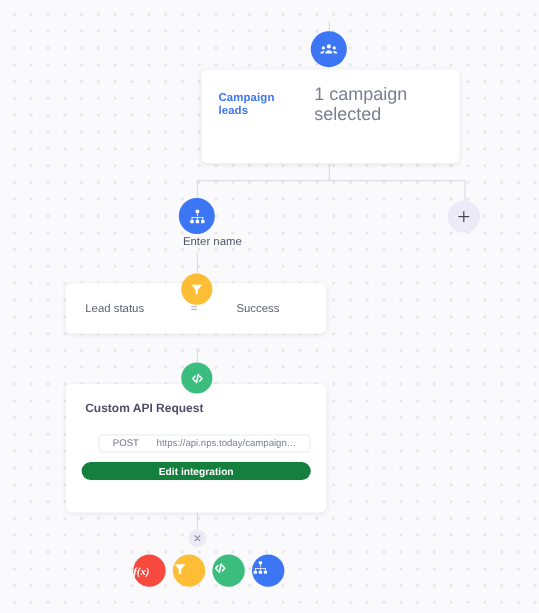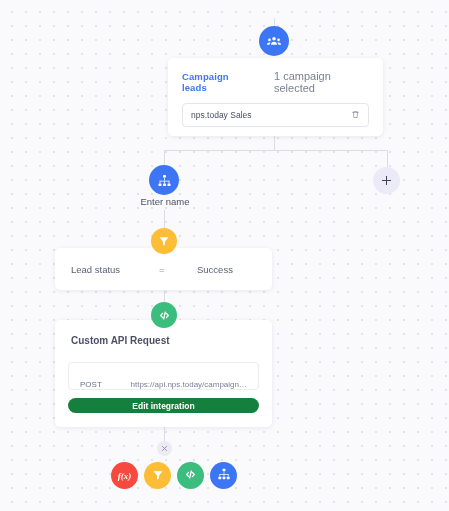--- a/index.html
+++ b/index.html
@@ -66,51 +66,51 @@
   }
   .camp-title {
     color: #3d76f5;
     font-size: 9.5px;
     font-weight: bold;
     letter-spacing: .1px;
   }
   .camp-sub {
     margin-left: 22px;
     color: #7a7f92;
-    font-size: 11px;
+    font-size: 15px;
   }
   .camp-input {
     margin: 9px 14px 0 14px;
     height: 24px;
     border: 1px solid #e4e6ef;
     border-radius: 4px;
     display: flex;
     align-items: center;
     padding: 0 8px;
   }
   .camp-input-value {
     flex: 1;
     font-size: 8.5px;
     color: #4a4f63;
   }
 
   
   #enter-name-label {
     position: absolute;
-    left: 120px;
+    left: 132px;
     top: 196px;
     width: 90px;
     text-align: center;
     font-size: 9.5px;
     color: #4c5166;
     z-index: 5;
   }
 
   
-  #filter-card { left: 55px; top: 248px; width: 217px; height: 42px; }
+  #filter-card { left: 55px; top: 236px; width: 217px; height: 42px; }
   .filter-row {
     display: flex;
     align-items: center;
     height: 100%;
     padding: 0 16px;
     font-size: 9.5px;
     color: #5a5f73;
   }
   .filter-field { width: 88px; }
   .filter-op { width: 38px; color: #9196a8; }
@@ -118,26 +118,26 @@
 
   
   #api-card { left: 55px; top: 320px; width: 217px; height: 107px; }
   .api-title {
     padding: 15px 16px 0 16px;
     font-size: 10px;
     color: #4c5166;
     font-weight: bold;
   }
   .api-row {
-    margin: 16px 13px 0 13px;
-    height: 28px;
+    margin: 16px 13px 0 27px;
+    height: 15px;
     border: 1px solid #ececf2;
     border-radius: 4px;
     display: flex;
-    align-items: flex-end;
+    align-items: center;
     padding: 0 11px;
     font-size: 8px;
     color: #6b7085;
   }
   .api-method { flex: 0 0 auto; }
   .api-url {
     flex: 1;
     text-align: right;
     color: #7c8196;
     white-space: nowrap;
@@ -210,21 +210,21 @@
     display: flex;
     gap: 6px;
     z-index: 5;
   }
   .palette-node {
     width: 27px;
     height: 27px;
     border-radius: 50%;
     display: flex;
     align-items: center;
-    justify-content: center;
+    justify-content: flex-start;
     cursor: pointer;
   }
   .fx-text {
     color: #ffffff;
     font-size: 9px;
     font-style: italic;
     font-weight: bold;
     font-family: "Liberation Serif", serif;
   }
 </style>
@@ -252,28 +252,20 @@
         <circle cx="18.8" cy="10.4" r="2"></circle>
         <path d="M22.6 17.5c0-2-1.7-3.3-3.8-3.3-.6 0-1.2.1-1.7.3 1 .8 1.6 1.9 1.7 3z"></path>
       </svg>
     </span>
   </div>
 
   <div class="card" id="campaign-card">
     <div class="camp-head">
       <span class="camp-title">Campaign leads</span>
       <span class="camp-sub">1 campaign selected</span>
-    </div>
-    <div class="camp-input">
-      <span class="camp-input-value">nps.today Sales</span>
-      <span>
-        <svg width="9" height="11" viewBox="0 0 24 24" fill="none" stroke="#878ca0" stroke-width="1.9" stroke-linecap="round">
-          <path d="M4 6h16M9.5 6V4h5v2M6.5 6l1 14h9l1-14"></path>
-        </svg>
-      </span>
     </div>
   </div>
 
   <div id="add-branch-button" title="+"></div>
 
   <div class="node node-blue" style="left:149px; top:165px; width:30px; height:30px;">
     <span>
       <svg width="15" height="15" viewBox="0 0 24 24" fill="#ffffff">
         <rect x="9.6" y="3" width="4.8" height="4.2" rx="1"></rect>
         <rect x="2.4" y="16.6" width="4.8" height="4.2" rx="1"></rect>

